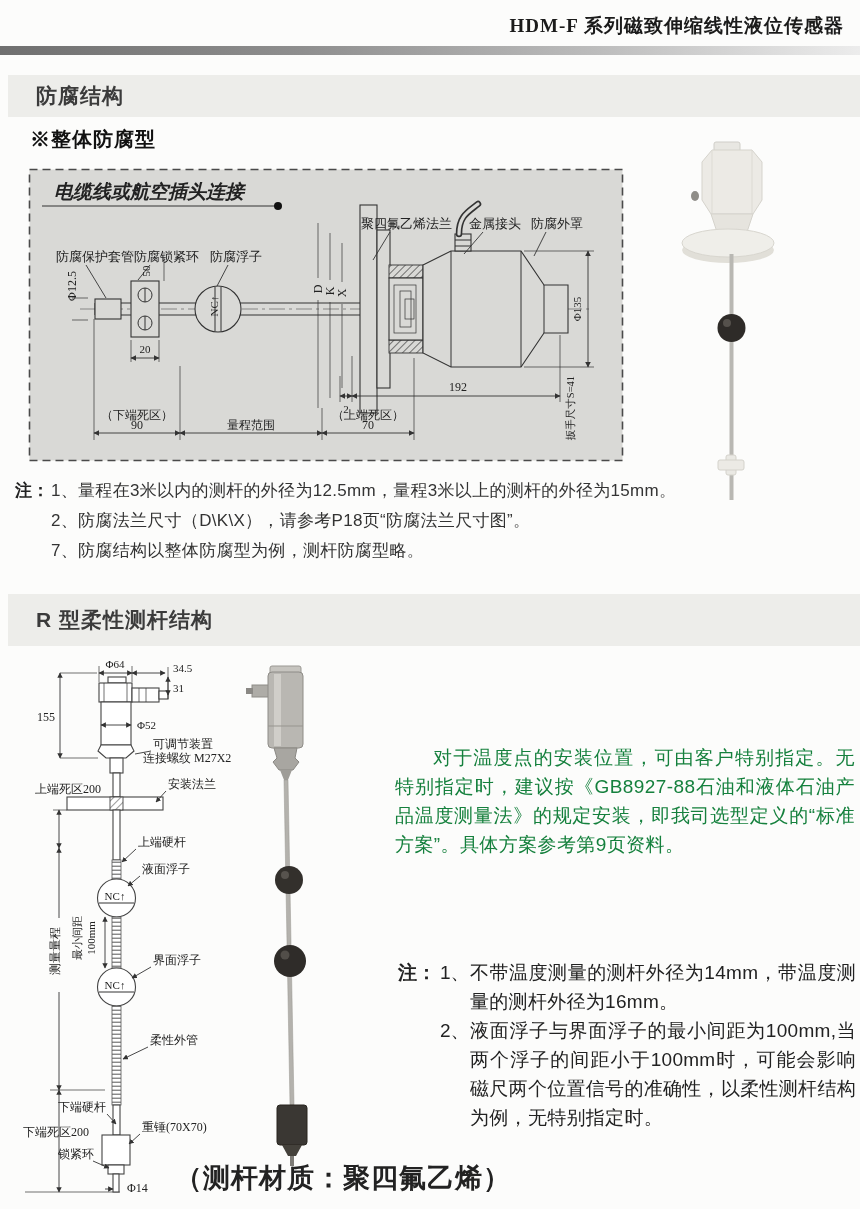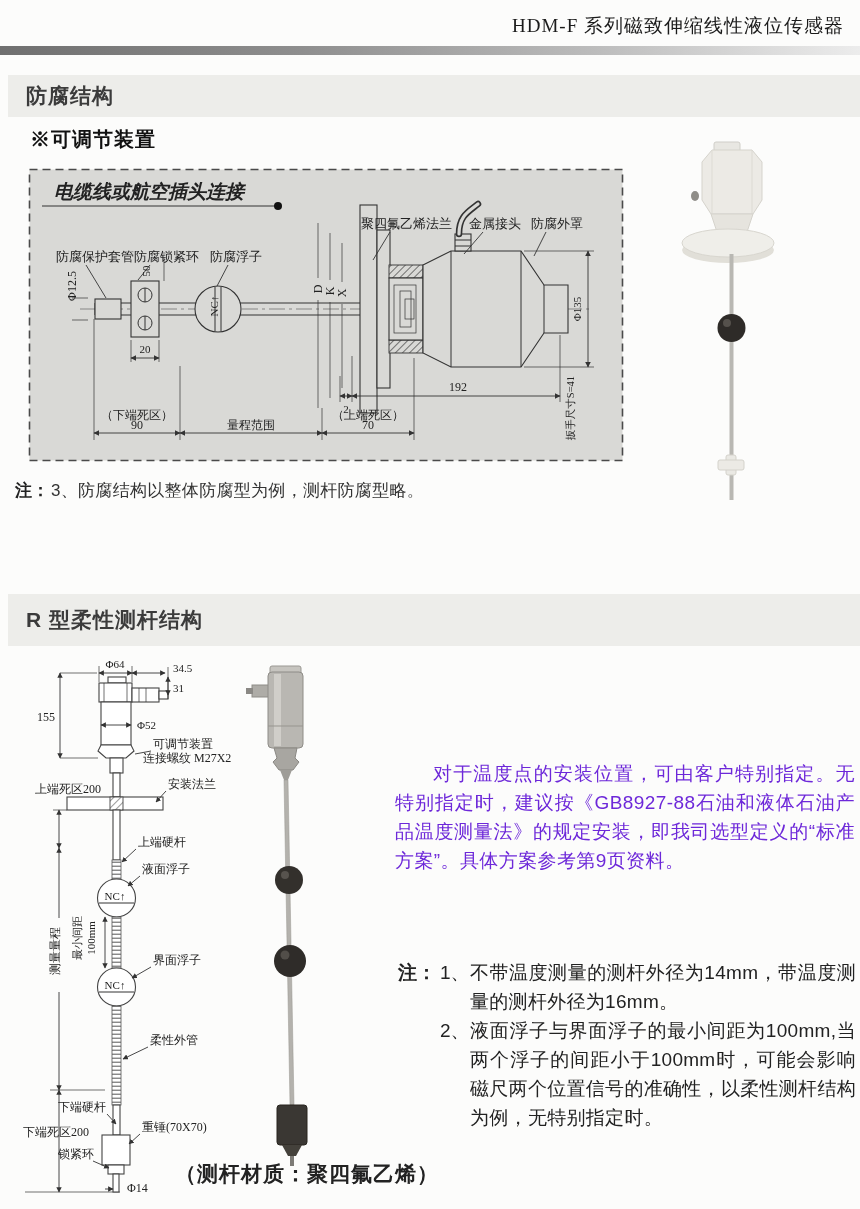--- a/index.html
+++ b/index.html
@@ -1,69 +1,69 @@
 <!DOCTYPE html>
 <html><head>
 <meta charset="utf-8">
 <style>
   * { margin:0; padding:0; box-sizing:border-box; }
   html,body { width:860px; height:1209px; }
   body { position:relative; background:#fcfcfb; font-family:"Liberation Sans",sans-serif; color:#222; overflow:hidden; }
   .abs { position:absolute; }
 
-  .header-title { top:13px; right:16px; font-family:"Liberation Serif",serif; font-weight:normal; font-size:19px; color:#1b1b1b; letter-spacing:1px; }
+  .header-title { top:13px; right:16px; font-family:"Liberation Serif",serif; font-weight:bold; font-size:19px; color:#1b1b1b; letter-spacing:1px; }
   .header-bar { top:46px; left:0; width:860px; height:9px;
     background:linear-gradient(to right,#6f6f6f 0%,#8e8e8e 35%,#bdbdbd 70%,#ececec 100%); }
 
-  .band { left:8px; width:852px; height:42px; background:#ededea; display:flex; align-items:center; padding-left:18px; }
+  .band { left:8px; width:852px; height:42px; background:#ededea; display:flex; align-items:center; padding-left:28px; }
   .band span { font-size:21px; font-weight:bold; color:#3b3b3b; letter-spacing:1px; }
   .band1 { top:75px; }
   .band2 { top:594px; height:52px; }
 
   .subtitle { top:126px; left:30px; font-size:20px; font-weight:bold; color:#111; letter-spacing:1px; }
 
   .diagram1 { top:168px; left:28px; }
   .photo1 { top:138px; left:648px; }
   .diagram2 { top:655px; left:15px; }
   .photo2 { top:658px; left:238px; }
 
   .notes1 { top:476px; left:15px; width:830px; display:grid; grid-template-columns:36px 1fr; font-size:17px; line-height:30px; color:#333; z-index:5; }
   .notes1 .nlabel { font-weight:bold; color:#222; }
   .notes1 .nitems div { letter-spacing:0.3px; }
 
   .temp-block { top:738px; left:395px; width:460px; z-index:5; }
   .temp-heading { font-size:21px; font-weight:bold; color:#111; letter-spacing:1px; }
-  .temp-body { margin-top:21px; font-size:19px; line-height:29px; text-align:justify; text-indent:2em; color:#6d28d9; letter-spacing:0.4px; }
+  .temp-body { margin-top:5px; font-size:19px; line-height:29px; text-align:justify; text-indent:2em; color:#15803d; letter-spacing:0.4px; }
 
   .notes2 { top:958px; left:398px; width:458px; display:grid; grid-template-columns:42px 1fr; font-size:19px; line-height:29px; color:#222; z-index:5; }
   .notes2 .nlabel { font-weight:bold; }
   .notes2 .nitem { display:grid; grid-template-columns:30px 1fr; }
   .notes2 .nitem .ntext { text-align:justify; letter-spacing:0.3px; }
 
-  .caption { top:1160px; left:175px; font-family:"Liberation Serif",serif; font-size:21px; font-weight:bold; color:#222; letter-spacing:1px; }
+  .caption { top:1160px; left:175px; font-family:"Liberation Serif",serif; font-size:27px; font-weight:bold; color:#222; letter-spacing:1px; }
 
   
   svg text { font-family:"Liberation Serif",serif; fill:#222; }
   .dln { stroke:#333; stroke-width:1; fill:none; }
   .thin { stroke:#333; stroke-width:0.7; fill:none; }
   .dim { stroke:#333; stroke-width:0.9; fill:none; }
   .part { stroke:#333; stroke-width:1.1; fill:#d9d9d6; }
   .part2 { stroke:#444; stroke-width:1.1; fill:#ffffff; }
   .lead { stroke:#333; stroke-width:0.9; fill:none; }
 </style>
 </head>
 <body>
 
 <div class="abs header-title">HDM-F 系列磁致伸缩线性液位传感器</div>
 <div class="abs header-bar"></div>
 
 <div class="abs band band1">
   <span>防腐结构</span>
 </div>
-<div class="abs subtitle">※可调节装置</div>
+<div class="abs subtitle">※整体防腐型</div>
 
 <svg class="abs diagram1" width="596" height="294" viewBox="0 0 596 294">
   <defs>
     <marker id="a1" viewBox="0 0 10 10" refX="9" refY="5" markerWidth="6.5" markerHeight="6.5" orient="auto-start-reverse">
       <path d="M0,0L10,5L0,10z" fill="#333"></path>
     </marker>
     <pattern id="hx1" width="5" height="5" patternTransform="rotate(45)" patternUnits="userSpaceOnUse">
       <rect width="5" height="5" fill="#d9d9d6"></rect>
       <line x1="0" y1="0" x2="0" y2="5" stroke="#444" stroke-width="1.4"></line>
     </pattern>
@@ -216,21 +216,23 @@
   <rect x="81.5" y="116" width="4" height="246" fill="#b9b8b3"></rect>
   <circle cx="83.5" cy="190" r="14" fill="#2e2b28"></circle>
   <circle cx="79" cy="185" r="4" fill="#55514c"></circle>
   <rect x="78" y="317" width="10" height="20" rx="2" fill="#eae9e4" stroke="#d4d2cb"></rect>
   <rect x="70" y="322" width="26" height="10" rx="2" fill="#eceae5" stroke="#d4d2cb"></rect>
 </svg>
 
 <div class="abs notes1">
   <div class="nlabel">注：</div>
   <div class="nitems">
-    <div>3、防腐结构以整体防腐型为例，测杆防腐型略。</div>
+    <div>1、量程在3米以内的测杆的外径为12.5mm，量程3米以上的测杆的外径为15mm。</div>
+    <div>2、防腐法兰尺寸（D\K\X），请参考P18页“防腐法兰尺寸图”。</div>
+    <div>7、防腐结构以整体防腐型为例，测杆防腐型略。</div>
   </div>
 </div>
 
 <div class="abs band band2">
   <span>R 型柔性测杆结构</span>
 </div>
 
 <svg class="abs diagram2" width="235" height="545" viewBox="0 0 235 545">
   <defs>
     <marker id="a2" viewBox="0 0 10 10" refX="9" refY="5" markerWidth="6" markerHeight="6" orient="auto-start-reverse">

